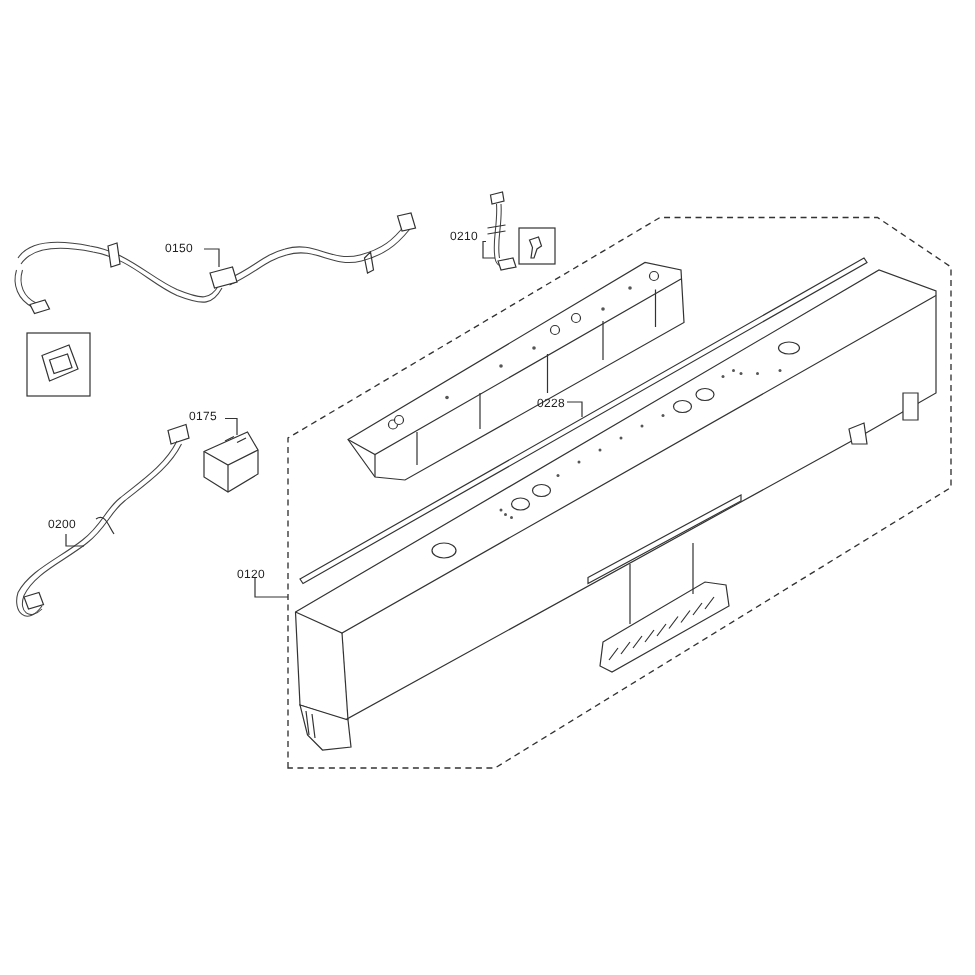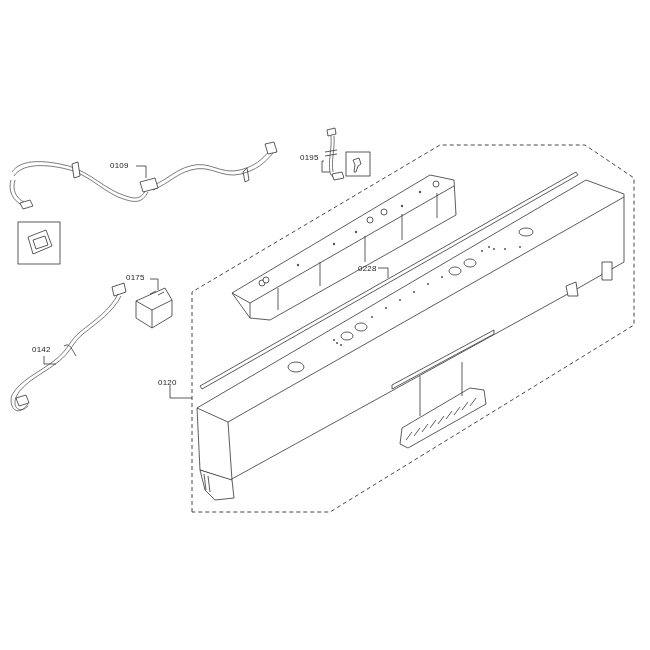--- a/index.html
+++ b/index.html
@@ -127,18 +127,18 @@
   <g>
     <path class="ln" d="M136,166 L146,166 L146,178"></path>
     <path class="ln" d="M324,161 L322,161 L322,172 L330,172"></path>
     <path class="ln" d="M150,279 L158,279 L158,290"></path>
     <path class="ln" d="M44,356 L44,364 L56,364"></path>
     <path class="ln" d="M378,268 L388,268 L388,278"></path>
     <path class="ln" d="M170,385 L170,398 L192,398"></path>
   </g>
 </svg>
 
-<span class="lbl" style="left:110px;top:162px;">0109</span>
-<span class="lbl" style="left:300px;top:154px;">0195</span>
+<span class="lbl" style="left:110px;top:162px;">0150</span>
+<span class="lbl" style="left:300px;top:154px;">0210</span>
 <span class="lbl" style="left:126px;top:274px;">0175</span>
-<span class="lbl" style="left:32px;top:346px;">0142</span>
+<span class="lbl" style="left:32px;top:346px;">0200</span>
 <span class="lbl" style="left:358px;top:265px;">0228</span>
 <span class="lbl" style="left:158px;top:379px;">0120</span>
 
 </body></html>

